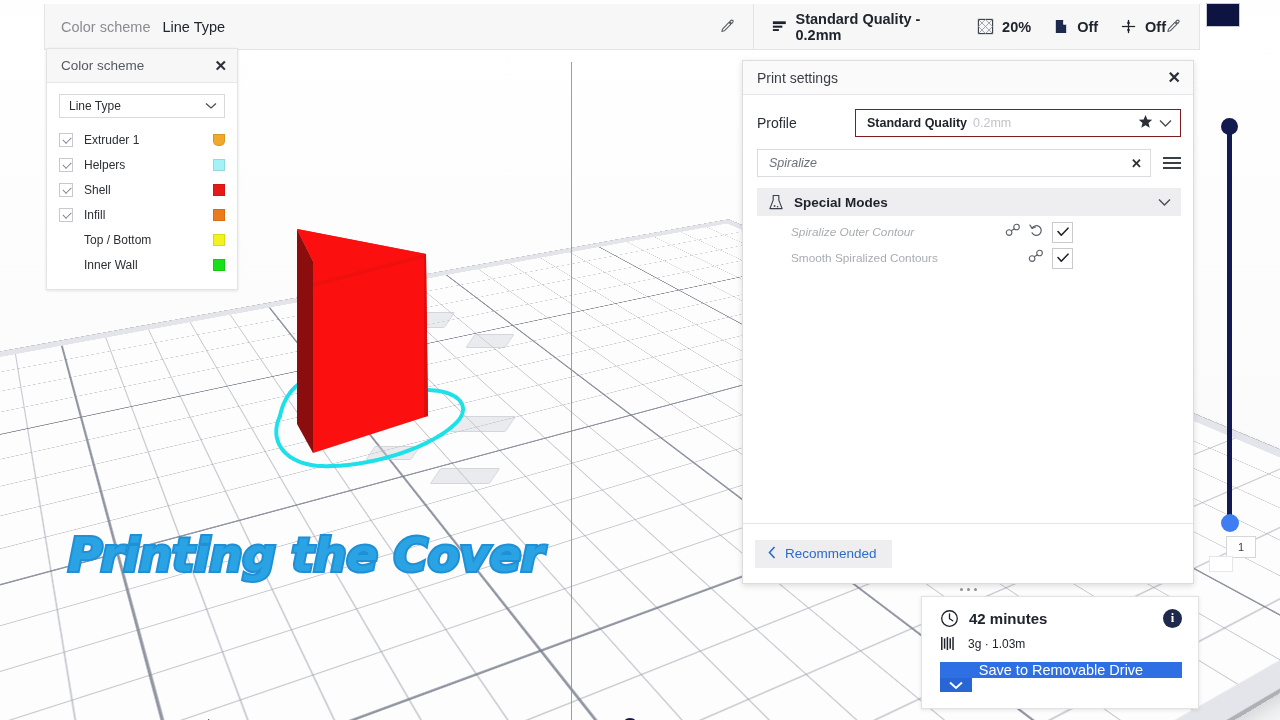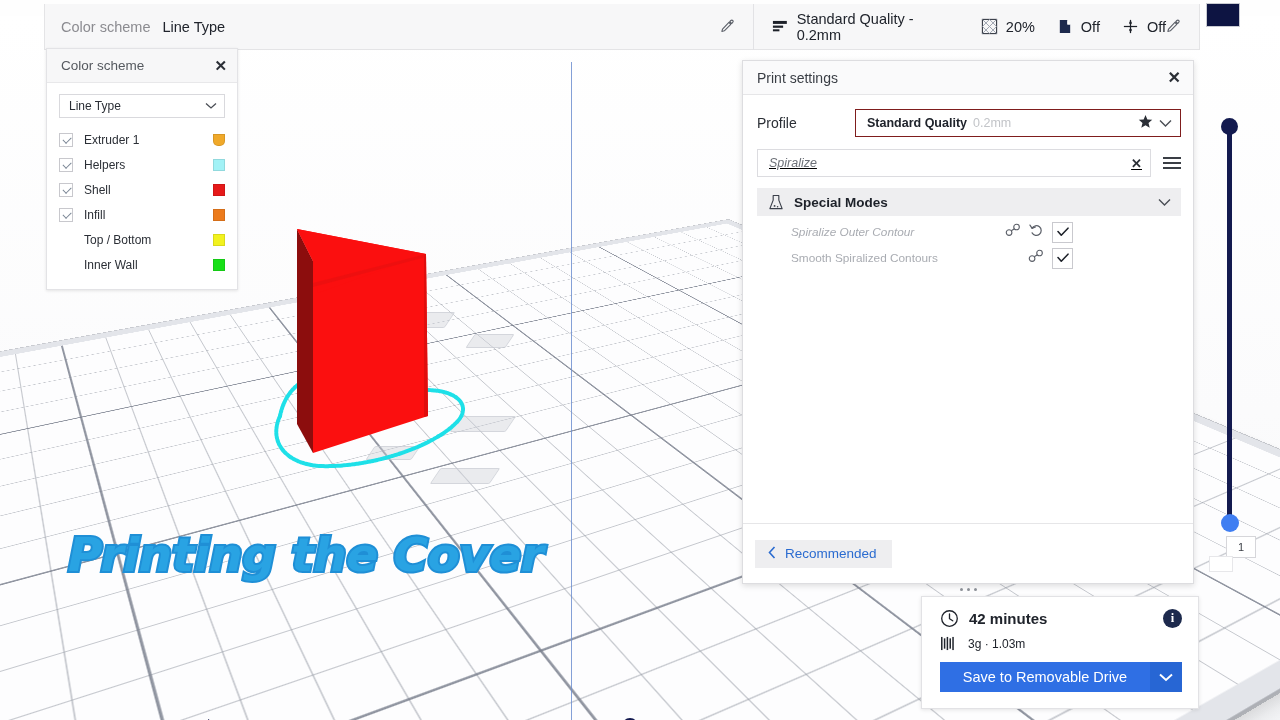--- a/index.html
+++ b/index.html
@@ -64,21 +64,21 @@
   #topbar{
     position:absolute; left:44px; top:4px; width:1156px; height:46px;
     background:#f7f7f8; border:1px solid #e4e4e6; border-top:none;
     display:flex; align-items:center;
   }
   #topbar .sep{ width:1px; height:46px; background:#e2e2e5; }
   .tb-left{ display:flex; align-items:center; gap:12px; padding-left:16px; width:708px; height:46px; }
   .tb-label{ color:#8b8b90; font-size:14.5px; }
   .tb-value{ color:#20242c; font-size:14.5px; }
   .tb-pencil{ margin-left:auto; margin-right:18px; color:#5c6069; display:flex; align-items:center;}
-  .tb-right{ display:flex; align-items:center; height:46px; flex:1; padding-left:18px; gap:0; }
+  .tb-right{ display:flex; align-items:center; height:46px; flex:1; padding-left:18px; gap:0;font-weight:bold; }
   .tb-item{ display:flex; align-items:center; gap:8px; color:#20242c; font-size:14.5px; }
   .tb-item + .tb-item{ margin-left:22px; }
   .tb-pencil2{ margin-left:auto; margin-right:18px; color:#5c6069; display:flex;align-items:center;}
 
   
   #color-panel{
     position:absolute; left:46px; top:48px; width:192px;
     background:#ffffff; border:1px solid #e3e3e6;
     box-shadow:0 1px 3px rgba(0,0,0,.10);
   }
@@ -126,21 +126,21 @@
   #profile-row{ display:flex; align-items:center; margin-bottom:12px; }
   #profile-label{ font-size:14px; color:#2b2f36; width:98px; }
   #profile-box{
     flex:1; height:28px; border:1px solid #7f1d1d; background:#fff;
     display:flex; align-items:center; padding:0 8px 0 11px; gap:6px;
   }
   #profile-name{ font-size:12.5px; color:#20242c; font-weight:bold; }
   #profile-sub{ font-size:12.5px; color:#c2c4c8; }
   #profile-star{ margin-left:auto; color:#2b2f36; font-size:14px; }
   #profile-chev{ color:#4a4e55; }
-  #search-row{ display:flex; align-items:center; gap:12px; margin-bottom:11px;text-decoration:underline; }
+  #search-row{ display:flex; align-items:center; gap:12px; margin-bottom:11px; }
   #search-box{
     flex:1; height:28px; border:1px solid #dcdce0; background:#fff;
     display:flex; align-items:center; padding:0 8px 0 11px;
   }
   #search-text{ font-size:12.5px; color:#6d7178; font-style:italic; }
   #search-clear{ margin-left:auto; font-size:13px; color:#2b2f36; font-weight:bold; cursor:pointer; }
   #hamburger{ width:18px; display:flex; flex-direction:column; gap:3.2px; cursor:pointer; }
   #hamburger i{ display:block; height:1.8px; background:#3a3e45; }
   #cat-header{
     height:28px; background:#eeeef0; display:flex; align-items:center;
@@ -180,21 +180,21 @@
   #time-row{ display:flex; align-items:center; gap:10px; }
   #time-text{ font-size:15px; font-weight:bold; color:#20242c; }
   #info-i{
     margin-left:auto; width:19px; height:19px; border-radius:50%; background:#1d2a4d;
     color:#fff; font-size:12.5px; font-weight:bold; display:flex; align-items:center;
     justify-content:center; font-family:"Liberation Serif", serif;
   }
   #mat-row{ display:flex; align-items:center; gap:10px; margin-top:8px; }
   #mat-text{ font-size:12px; color:#20242c; }
   #save-btn{
-    margin-top:11px; height:30px; display:flex; cursor:pointer;
+    margin-top:11px; height:30px; display:flex; cursor:pointer;flex-direction:column;
   }
   #save-main{
     flex:1; background:#2f6fe4; color:#fff; font-size:14.5px;
     display:flex; align-items:center; justify-content:center; height:30px;
   }
   #save-arrow{
     width:32px; height:30px; background:#2766d4; color:#fff;
     display:flex; align-items:center; justify-content:center;
   }
 

